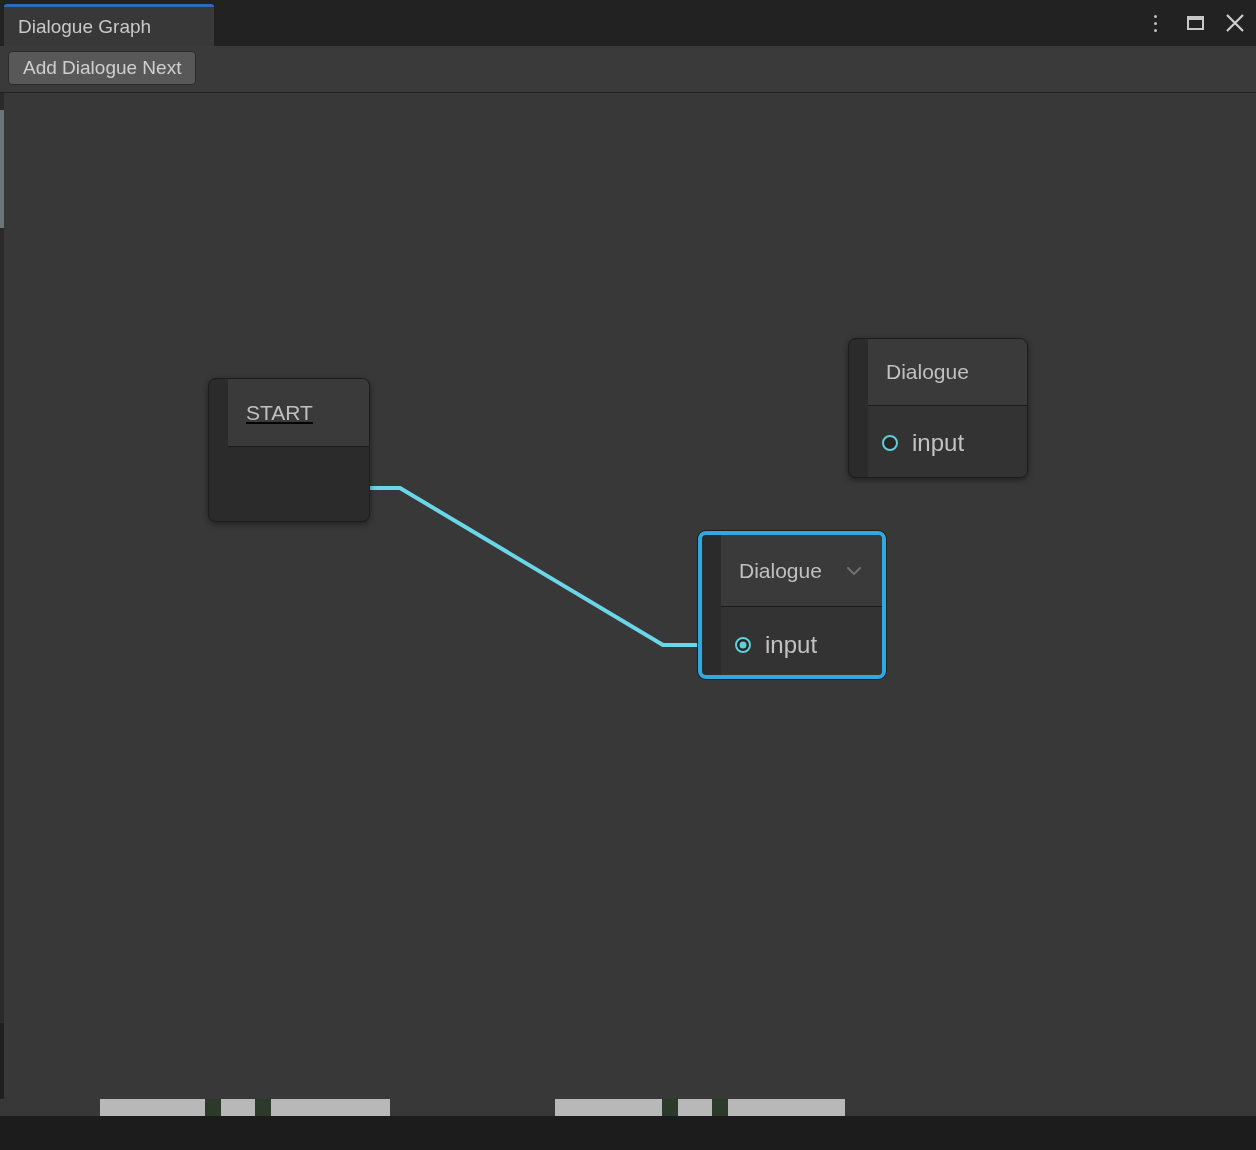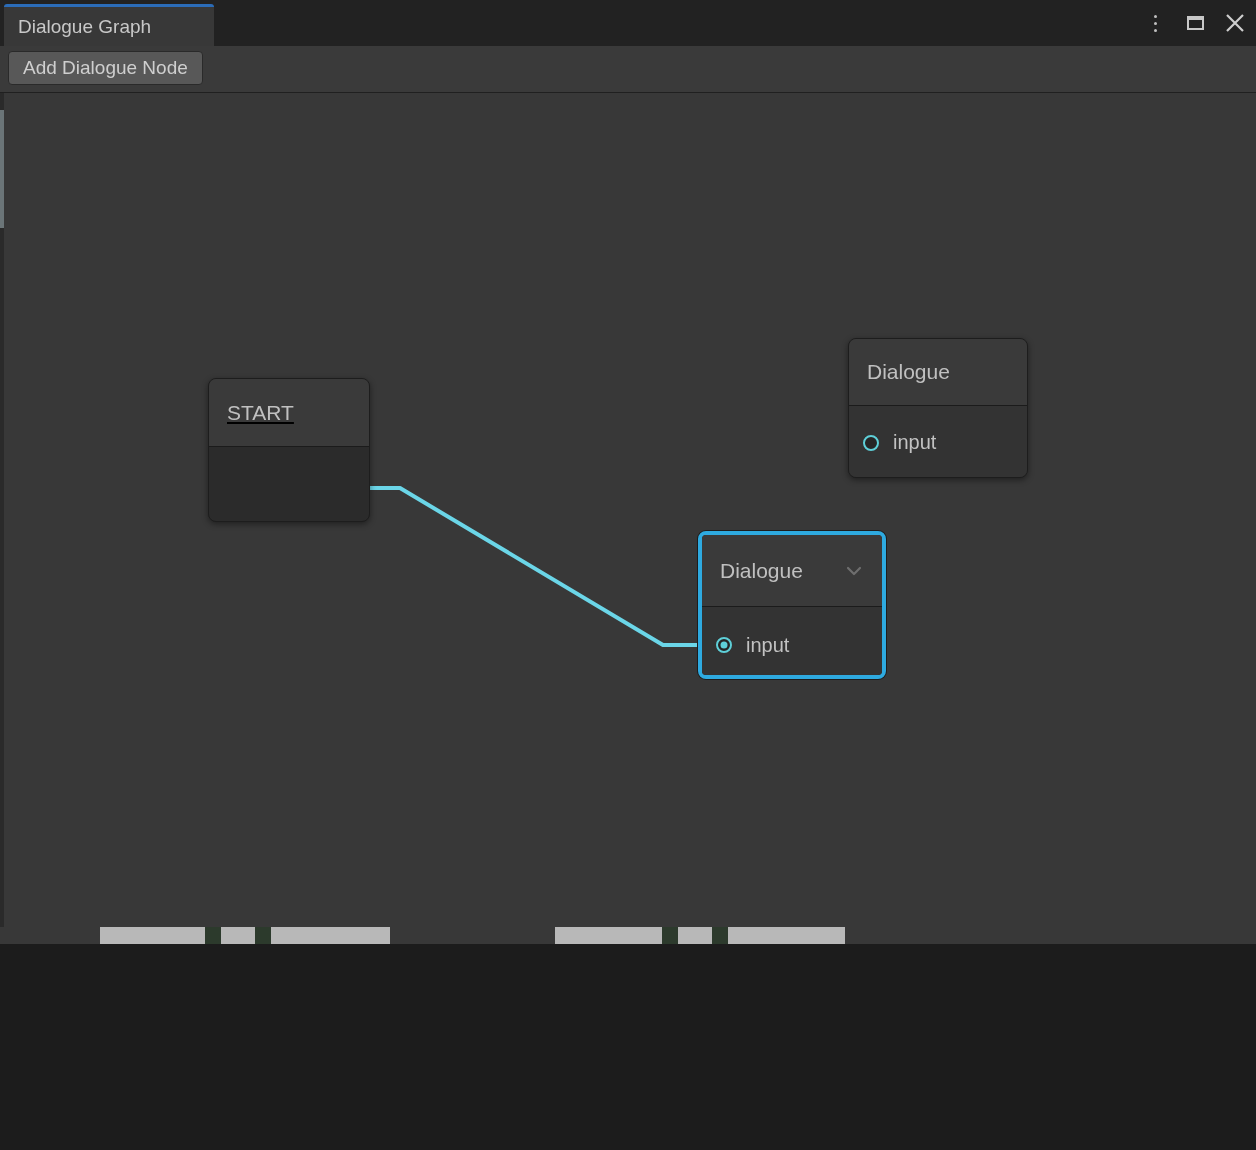--- a/index.html
+++ b/index.html
@@ -7,21 +7,21 @@
     padding: 0;
     background: #1c1c1c;
   }
   body {
     font-family: "Liberation Sans", sans-serif;
   }
 
   #app {
     position: relative;
     width: 1256px;
-    height: 944px;
+    height: 1116px;
     overflow: hidden;
     background: #eab308;
   }
 
   
   .top-sliver {
     position: absolute;
     left: 0; top: 0;
     width: 1256px; height: 8px;
     background: #242424;
@@ -132,20 +132,21 @@
     pointer-events: none;
   }
 
   
   .node {
     position: absolute;
     border-radius: 8px;
     background: #2b2b2b;
     box-sizing: border-box;
     overflow: hidden;
+    padding-left: 19px;
   }
   .node.plain {
     border: 1px solid #1d1d1d;
     box-shadow: 0 2px 6px rgba(0,0,0,0.45);
   }
   .node.selected {
     border: 4px solid #2eaae0;
     box-shadow: 0 0 0 1px #1d1d1d;
   }
   .node-title {
@@ -182,21 +183,21 @@
     padding-right: 18px;
     gap: 12px;
   }
   .port-row.in {
     justify-content: flex-start;
     padding-left: 14px;
     gap: 14px;
   }
   .port-label {
     color: #c2c2c2;
-    font-size: 20px;
+    font-size: 24px;
     white-space: nowrap;
   }
   .port-dot {
     width: 16px; height: 16px;
     border-radius: 50%;
     border: 2.5px solid #5ecfd8;
     box-sizing: border-box;
     flex: none;
     background: #262626;
   }
@@ -282,21 +283,21 @@
       </div>
       <div class="win-btn">
         <svg width="22" height="22" viewBox="0 0 22 22">
           <path d="M3 3 L19 19 M19 3 L3 19" stroke="#cfcfcf" stroke-width="2.2" fill="none"></path>
         </svg>
       </div>
     </div>
   </div>
 
   <div class="toolbar">
-    <div class="tool-btn">Add Dialogue Node</div>
+    <div class="tool-btn">Add Dialogue Next</div>
   </div>
 
   <div class="canvas">
     <svg class="edge-layer" id="edge-layer" viewBox="0 0 1256 1040">
         <polyline points="343,395 400,395 663,552 700,552" fill="none" stroke="#6bd6e8" stroke-width="4" stroke-linejoin="round" stroke-linecap="round"></polyline>
       </svg>
     <div id="node-layer">
         <div class="node plain" style="left: 208px; top: 285px; width: 162px; height: 144px; text-decoration: underline;">
           <div class="node-title" style="height: 68px;">
             <span class="node-title-text">START</span>

